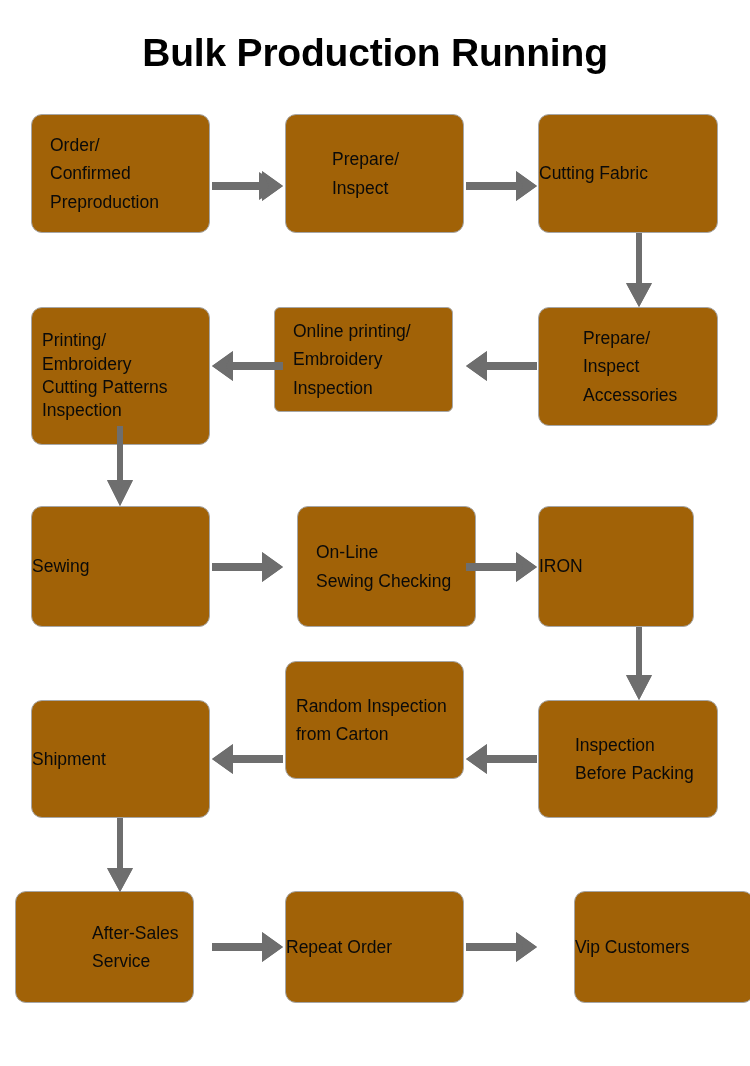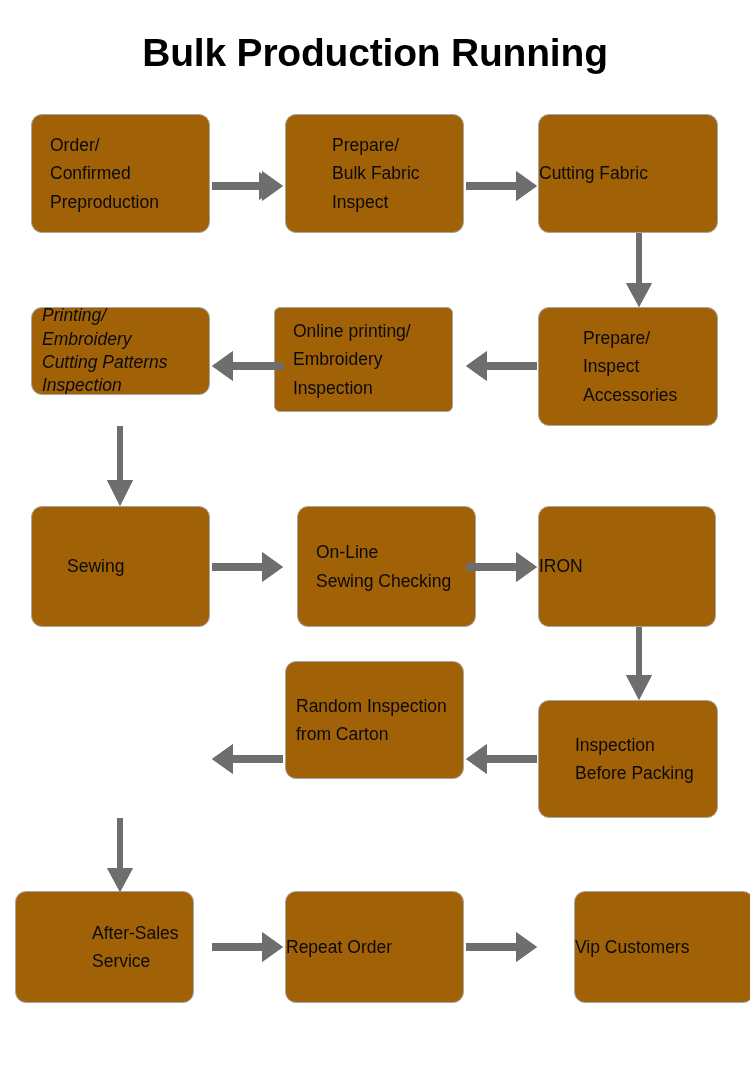--- a/index.html
+++ b/index.html
@@ -53,70 +53,72 @@
   <div id="chart-title">Bulk Production Running</div>
 
   <div class="node align-left pad-18" style="left:31px;top:114px;width:179px;height:119px;">
     <span class="ln">Order/</span>
     <span class="ln">Confirmed</span>
     <span class="ln">Preproduction</span>
   </div>
 
   <div class="node align-left pad-46" style="left:285px;top:114px;width:179px;height:119px;">
     <span class="ln">Prepare/</span>
-    <span class="ln">Bulk Fabric</span>
     <span class="ln">Inspect</span>
   </div>
 
   <div class="node align-center" style="left:538px;top:114px;width:180px;height:119px;">
     <span class="ln">Cutting Fabric</span>
   </div>
 
   <div class="node align-left pad-44" style="left:538px;top:307px;width:180px;height:119px;">
     <span class="ln">Prepare/</span>
     <span class="ln">Inspect</span>
     <span class="ln">Accessories</span>
   </div>
 
   <div class="node align-left pad-18" style="left:274px;top:307px;width:179px;height:105px;border-radius:6px;">
     <span class="ln">Online printing/</span>
     <span class="ln">Embroidery</span>
     <span class="ln">Inspection</span>
   </div>
 
-  <div class="node align-left pad-10 tight" style="left:31px;top:307px;width:179px;height:88px;font-style:italic;">
+  <div class="node align-left pad-10 tight" style="left:31px;top:307px;width:179px;height:138px;">
     <span class="ln">Printing/</span>
     <span class="ln">Embroidery</span>
     <span class="ln">Cutting Patterns</span>
     <span class="ln">Inspection</span>
   </div>
 
-  <div class="node align-center" style="left:31px;top:506px;width:179px;height:121px;padding-left:35px;">
+  <div class="node align-center" style="left:31px;top:506px;width:179px;height:121px;">
     <span class="ln">Sewing</span>
   </div>
 
   <div class="node align-left pad-18" style="left:285px;top:506px;width:179px;height:121px;margin-left:12px;">
     <span class="ln">On-Line</span>
     <span class="ln">Sewing Checking</span>
   </div>
 
-  <div class="node align-center" style="left:538px;top:506px;width:178px;height:121px;">
+  <div class="node align-center" style="left:538px;top:506px;width:156px;height:121px;">
     <span class="ln">IRON</span>
   </div>
 
   <div class="node align-left pad-36" style="left:538px;top:700px;width:180px;height:118px;">
     <span class="ln">Inspection</span>
     <span class="ln">Before Packing</span>
   </div>
 
   <div class="node align-left pad-10" style="left:285px;top:661px;width:179px;height:118px;">
     <span class="ln">Random Inspection</span>
     <span class="ln">from Carton</span>
   </div>
 
+  <div class="node align-center" style="left:31px;top:700px;width:179px;height:118px;">
+    <span class="ln">Shipment</span>
+  </div>
 
   <div class="node align-left pad-44" style="left:15px;top:891px;width:179px;height:112px;padding-left:32px;">
     <span class="ln">After-Sales</span>
     <span class="ln">Service</span>
   </div>
 
   <div class="node align-center" style="left:285px;top:891px;width:179px;height:112px;">
     <span class="ln">Repeat Order</span>
   </div>
 

